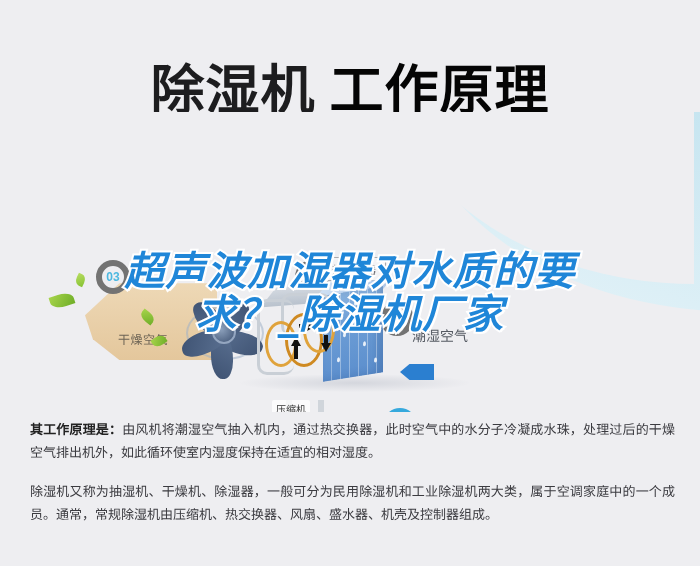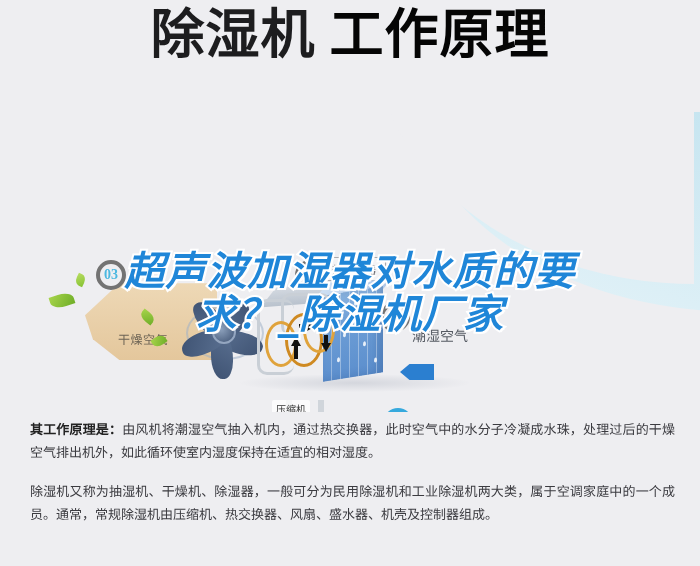--- a/index.html
+++ b/index.html
@@ -7,22 +7,22 @@
   body{
     width:700px;height:566px;overflow:hidden;
     background:#eeeef1;
     font-family:"Liberation Sans","DejaVu Sans",sans-serif;
     position:relative;
   }
   .page{position:relative;width:700px;height:566px;background:#eeeef1;}
 
   
   .title-wrap{
-    position:absolute;left:0;top:8px;width:700px;height:78px;
-    display:flex;align-items:flex-start;justify-content:center;
+    position:absolute;left:0;top:40px;width:700px;height:78px;
+    display:flex;align-items:flex-end;justify-content:center;
   }
   .title{
     font-size:54px;line-height:1;letter-spacing:1px;
     white-space:nowrap;
     font-family:"DejaVu Sans","Liberation Sans",sans-serif;
   }
   .title .t1{color:#1d1d1f;font-weight:700;}
   .title .t2{color:#050505;font-weight:700;margin-left:14px;}
 
   
@@ -70,25 +70,25 @@
   .leaf.l2{left:76px;top:162px;width:9px;height:12px;transform:rotate(25deg);
            background:linear-gradient(135deg,#b7dc62,#86c232);}
   .leaf.l3{left:140px;top:200px;width:15px;height:10px;transform:rotate(38deg);
            background:linear-gradient(135deg,#a7d44b,#6fae28);}
   .leaf.l4{left:152px;top:224px;width:14px;height:10px;transform:rotate(-35deg);
            background:linear-gradient(135deg,#a7d44b,#6fae28);}
 
   
   .badge{
     position:absolute;width:22px;height:22px;border-radius:50%;
-    border:4px solid #737373;color:#4cb8e0;
-    font-size:14px;font-weight:700;
+    border:6px solid #737373;color:#4cb8e0;
+    font-size:12px;font-weight:700;
     display:flex;align-items:center;justify-content:center;
     background:transparent;
-    font-family:Liberation Serif, serif;
+    font-family:Liberation Sans, sans-serif;
   }
   .badge.solid{background:#36a9dd;border-color:#36a9dd;color:#fff;}
   .badge.b03-left{left:96px;top:148px;}
   .badge.b02{left:295px;top:148px;}
   .badge.b01{left:380px;top:190px;}
   .badge.b02r{left:383px;top:296px;}
 
   
   .callout{
     position:absolute;left:322px;top:145px;

